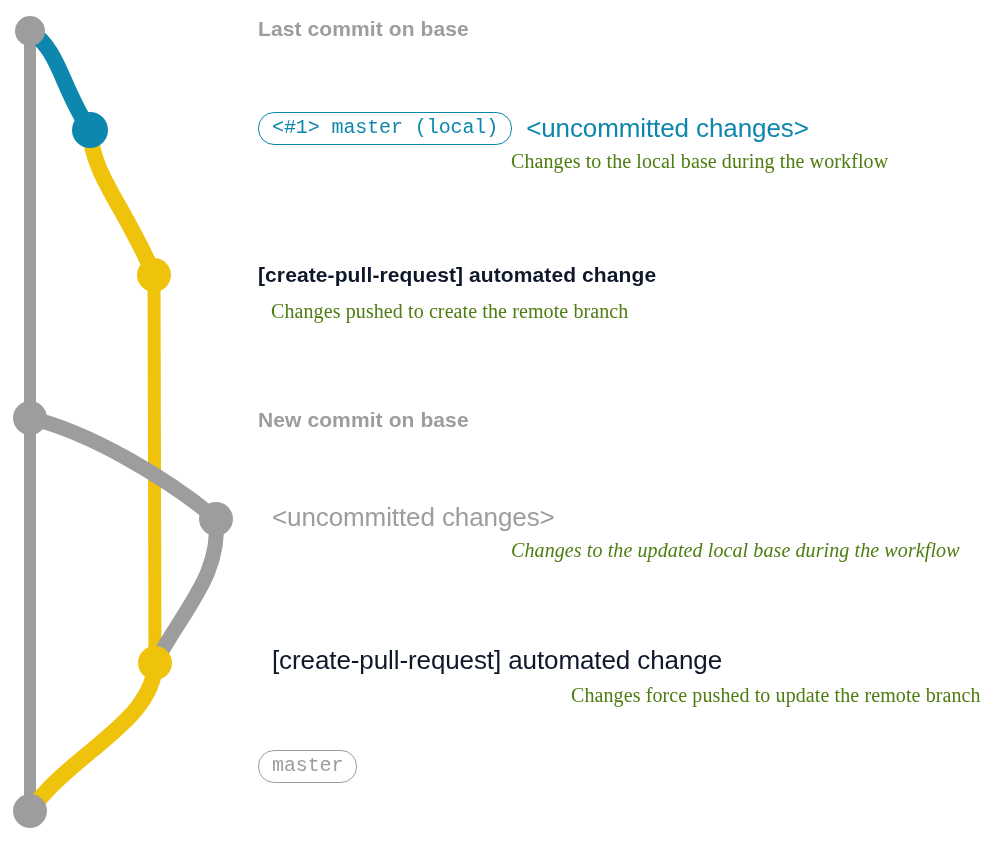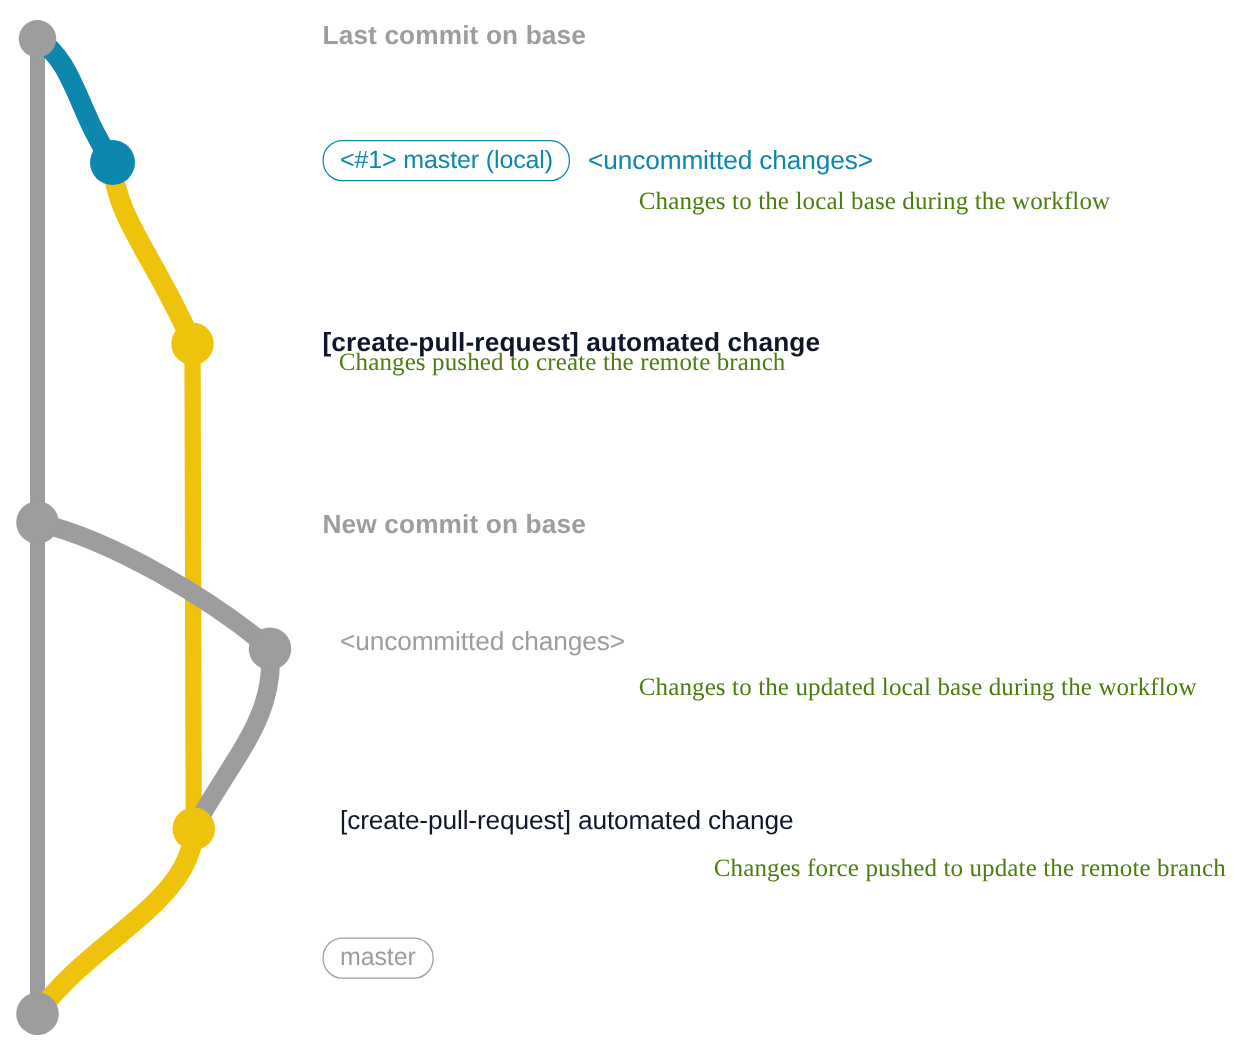--- a/index.html
+++ b/index.html
@@ -32,29 +32,29 @@
     font-family: "Liberation Sans", sans-serif;
     font-size: 21px;
     letter-spacing: 0.1px;
     font-weight: bold;
   }
   .badge {
     display: inline-block;
     border: 1.6px solid currentColor;
     border-radius: 16px;
     padding: 5px 13px 6px 13px;
-    font-family: Liberation Sans, sans-serif;
+    font-family: Liberation Mono, monospace;
     font-size: 20px;
     line-height: 1;
     letter-spacing: -0.1px;
     text-align: center;
   }
   .commit-msg {
     font-family: "Liberation Sans", sans-serif;
-    font-size: 21px;
+    font-size: 26px;
     letter-spacing: -0.1px;
     margin-left: 14px;
     text-align: center;
   }
   .desc {
     position: absolute;
     white-space: nowrap;
     font-family: "Liberation Serif", serif;
     font-size: 20px;
     color: #4d7c0f;
@@ -98,30 +98,30 @@
 
 <div class="anno" style="left:258px; top:112px;">
   <span class="badge c-blue">&lt;#1&gt; master (local)</span>
   <span class="commit-msg c-blue">&lt;uncommitted changes&gt;</span>
 </div>
 <div class="desc" style="left:511px; top:150px;">Changes to the local base during the workflow</div>
 
 <div class="anno" style="left:258px; top:263px;">
   <span class="heading-text c-yellow">[create-pull-request] automated change</span>
 </div>
-<div class="desc" style="left:271px; top:279px;">Changes pushed to create the remote branch</div>
+<div class="desc" style="left:271px; top:300px;">Changes pushed to create the remote branch</div>
 
 <div class="anno" style="left:258px; top:408px;">
   <span class="heading-text c-gray">New commit on base</span>
 </div>
 
 <div class="anno" style="left:258px; top:502px;">
   <span class="commit-msg c-gray">&lt;uncommitted changes&gt;</span>
 </div>
-<div class="desc" style="left:511px; top:539px;">Changes to the updated local base during the workflow</div>
+<div class="desc" style="left:511px; top:539px;font-style:italic;">Changes to the updated local base during the workflow</div>
 
 <div class="anno" style="left:258px; top:645px;">
   <span class="commit-msg c-yellow">[create-pull-request] automated change</span>
 </div>
 <div class="desc" style="left:571px; top:684px;">Changes force pushed to update the remote branch</div>
 
 <div class="anno" style="left:258px; top:750px;">
   <span class="badge c-gray">master</span>
 </div>
 

